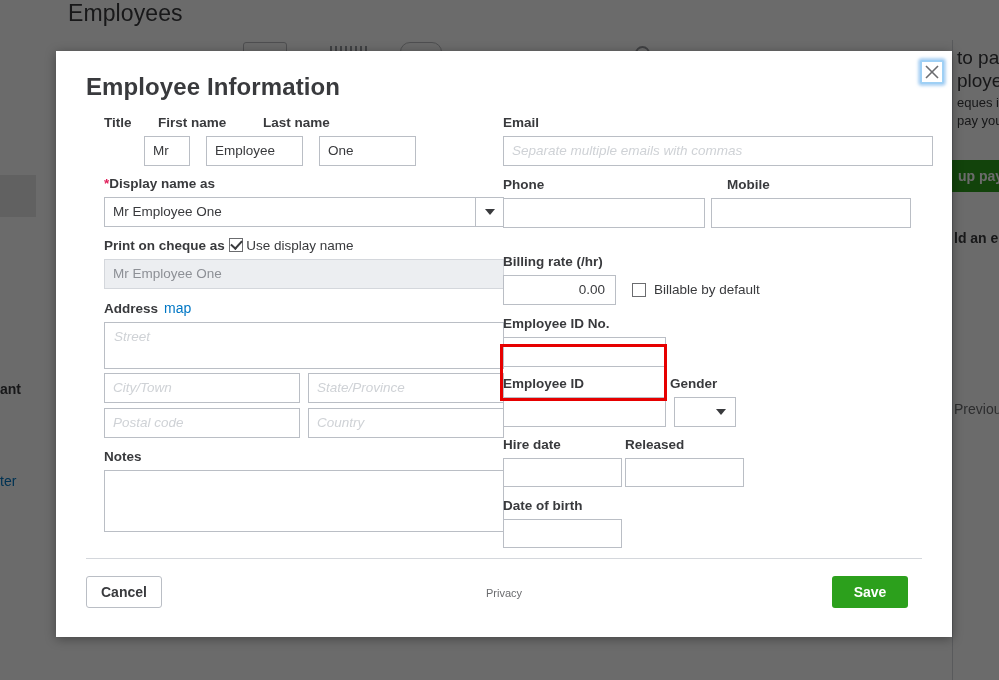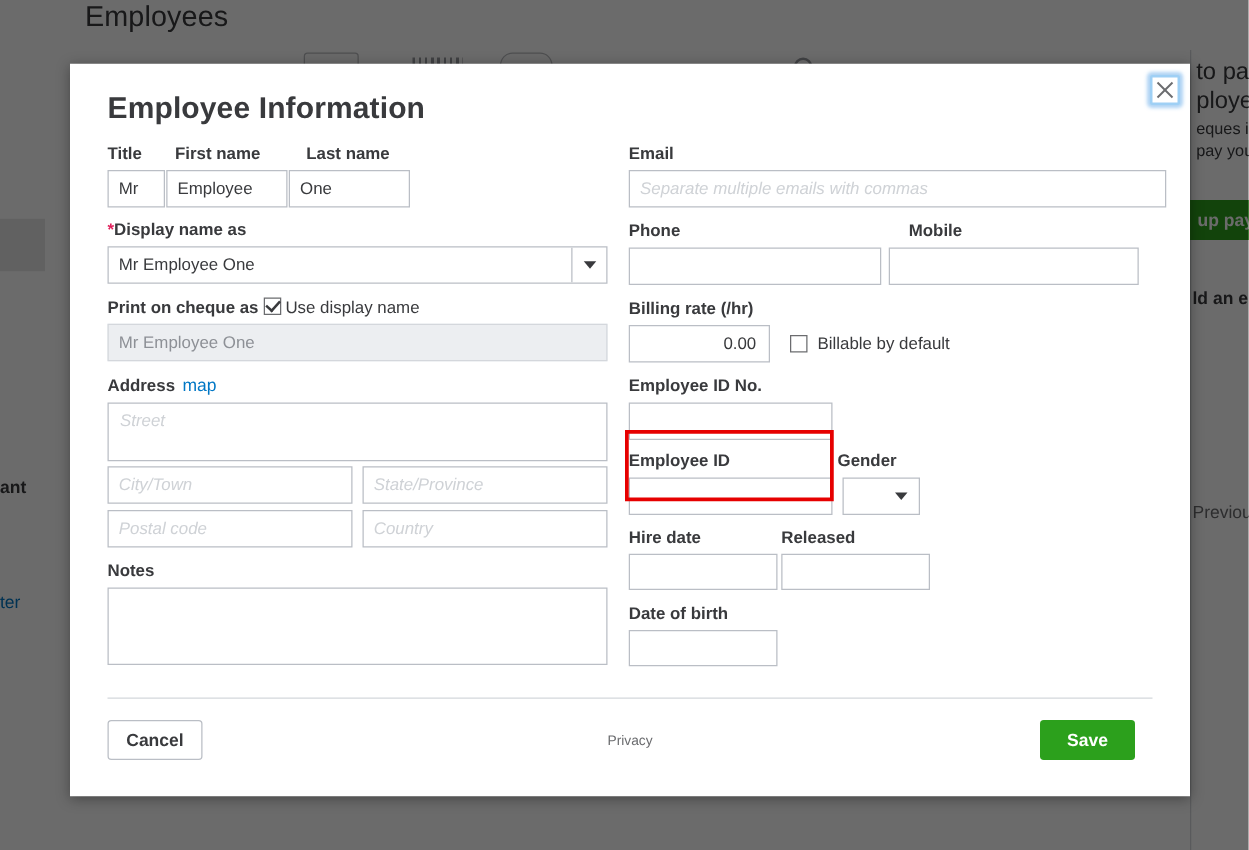--- a/index.html
+++ b/index.html
@@ -195,21 +195,21 @@
     border: 2px solid #9fd0f5;
     border-radius: 2px;
     background: #ffffff;
     box-shadow: 0 0 3px 2px rgba(110,175,235,.55);
     cursor: pointer;
     padding: 0;
   }
   #close-btn svg { display: block; }
 
   
-  #col-left  { position: absolute; left: 30px;  top: 62px; width: 400px; }
+  #col-left  { position: absolute; left: 48px;  top: 62px; width: 400px; }
   #col-right { position: absolute; left: 447px; top: 62px; width: 430px; }
 
   .fld-label {
     font-size: 13.5px;
     font-weight: bold;
     color: #393a3d;
     line-height: 20px;
     white-space: nowrap;
   }
   .req-star { color: #e01e5a; font-weight: bold; }
@@ -395,21 +395,21 @@
         <div class="fld-label">Title</div>
       </div>
       <div style="width:97px;">
         <div class="fld-label">First name</div>
       </div>
       <div style="width:97px;">
         <div class="fld-label">Last name</div>
       </div>
     </div>
 
-    <div class="row" style="gap:1px; margin-top:3px;">
+    <div class="row" style="gap:16px; margin-top:3px;margin-left:40px;">
       <div class="tf" style="width:46px;">Mr</div>
       <div class="tf" style="width:97px;">Employee</div>
       <div class="tf" style="width:97px;">One</div>
     </div>
 
     <div class="fld-label" style="margin-top:8px;">
       <span class="req-star">*</span><span>Display name as</span>
     </div>
     <div class="tf dd" style="width:400px; margin-top:3px;">
       <span>Mr Employee One</span>
@@ -455,21 +455,21 @@
       </div>
       <div style="width:200px;">
         <div class="fld-label">Mobile</div>
       </div>
     </div>
     <div class="row" style="gap:6px; margin-top:3px;">
       <div class="tf" style="width:202px;"></div>
       <div class="tf" style="width:200px;"></div>
     </div>
 
-    <div class="fld-label" style="margin-top:9px;">Billing rate (/hr)</div>
+    <div class="fld-label" style="margin-top:24px;">Billing rate (/hr)</div>
     <div class="row" style="margin-top:3px; align-items:center;">
       <div class="tf num" style="width:113px;">0.00</div>
       <span class="cbx" style="margin-left:16px;"></span>
       <span class="fld-label inline-label" style="margin-left:8px; font-weight:normal;">Billable by default</span>
     </div>
 
     <div class="fld-label" style="margin-top:9px;">Employee ID No.</div>
     <div class="tf" style="width:163px; margin-top:3px;"></div>
 
     <div class="row" style="margin-top:7px;">

